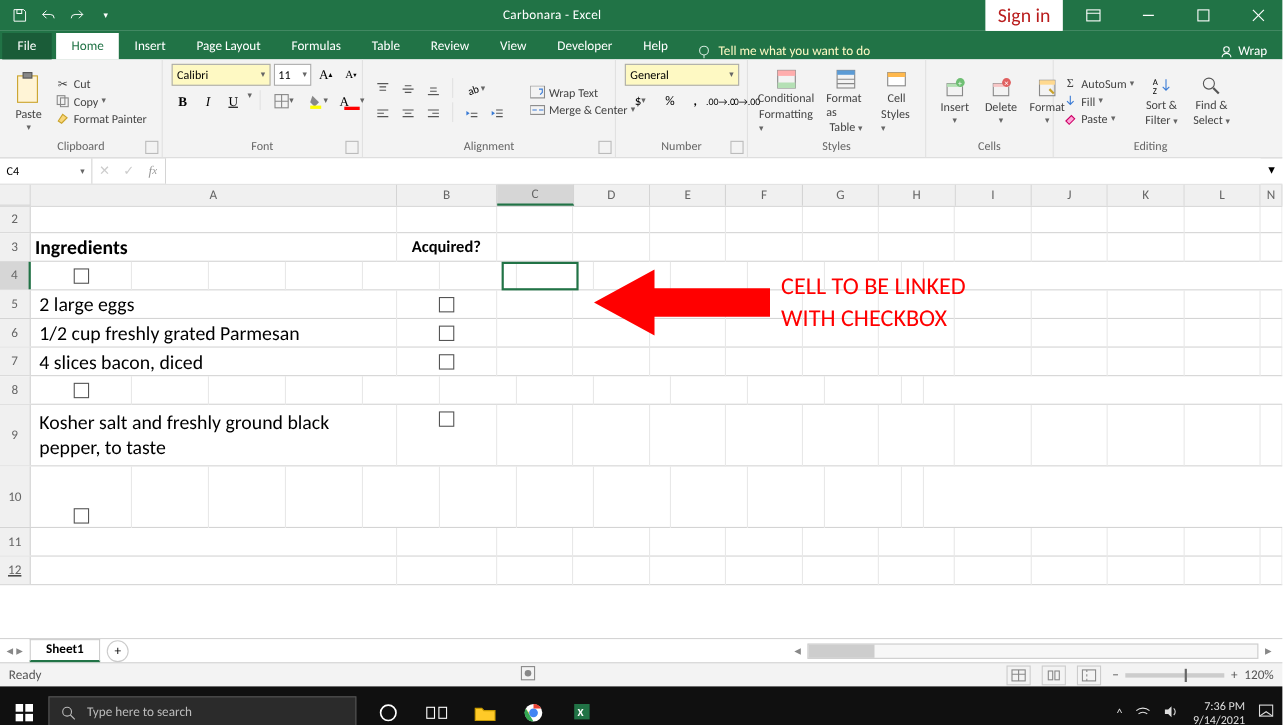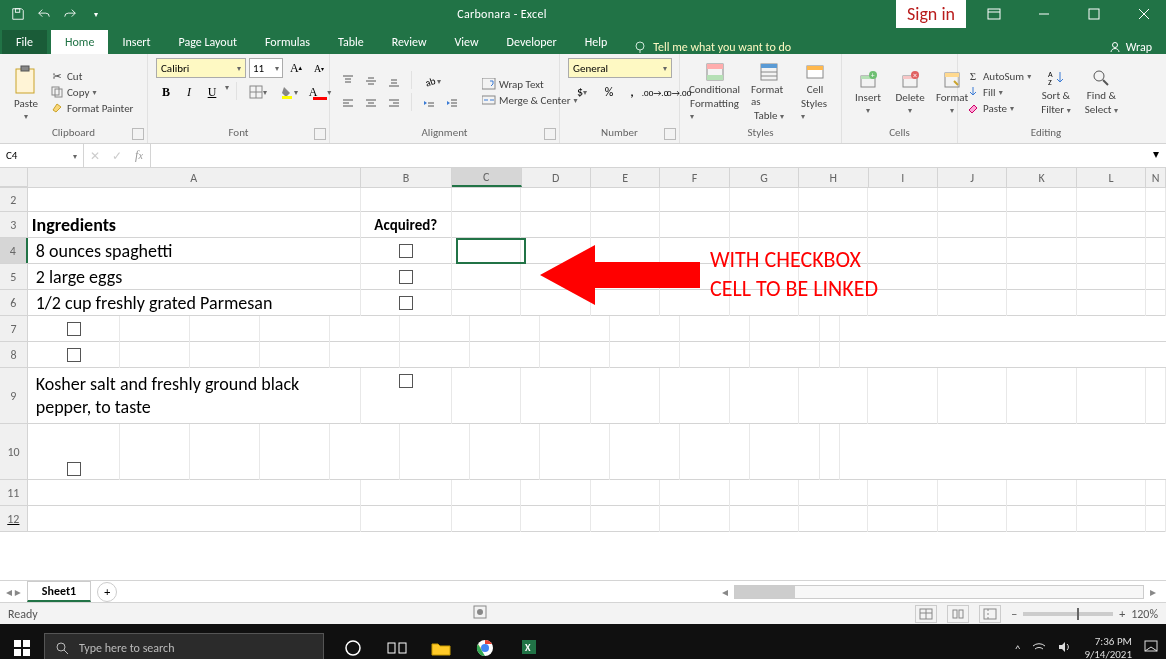--- a/index.html
+++ b/index.html
@@ -587,21 +587,20 @@
         <div class="cell" style="width: 70px; height: 26px;"></div>
         <div class="cell" style="width: 70px; height: 26px;"></div>
         <div class="cell" style="width: 70px; height: 26px;"></div>
         <div class="cell" style="width: 70px; height: 26px;"></div>
         <div class="cell" style="width: 70px; height: 26px;"></div>
         <div class="cell" style="width: 70px; height: 26px;"></div>
         <div class="cell" style="width: 20px; height: 26px;"></div>
       </div>
       <div class="row" style="height: 26px;">
         <div class="rh sel">4</div>
-        <div class="cell data-font" style="width: 336px; height: 26px; padding-left: 8px;">8 ounces spaghetti</div>
         <div class="cell" style="width: 92px; height: 26px; justify-content: center;">
           <span class="checkbox"></span>
         </div>
         <div class="cell" style="width: 70px; height: 26px;"></div>
         <div class="cell" style="width: 70px; height: 26px;"></div>
         <div class="cell" style="width: 70px; height: 26px;"></div>
         <div class="cell" style="width: 70px; height: 26px;"></div>
         <div class="cell" style="width: 70px; height: 26px;"></div>
         <div class="cell" style="width: 70px; height: 26px;"></div>
         <div class="cell" style="width: 70px; height: 26px;"></div>
@@ -641,20 +640,21 @@
         <div class="cell" style="width: 70px; height: 26px;"></div>
         <div class="cell" style="width: 70px; height: 26px;"></div>
         <div class="cell" style="width: 70px; height: 26px;"></div>
         <div class="cell" style="width: 70px; height: 26px;"></div>
         <div class="cell" style="width: 70px; height: 26px;"></div>
         <div class="cell" style="width: 70px; height: 26px;"></div>
         <div class="cell" style="width: 20px; height: 26px;"></div>
       </div>
       <div class="row" style="height: 26px;">
         <div class="rh">7</div>
+        <div class="cell data-font" style="width: 336px; height: 26px; padding-left: 8px;">4 slices bacon, diced</div>
         <div class="cell" style="width: 92px; height: 26px; justify-content: center;">
           <span class="checkbox"></span>
         </div>
         <div class="cell" style="width: 70px; height: 26px;"></div>
         <div class="cell" style="width: 70px; height: 26px;"></div>
         <div class="cell" style="width: 70px; height: 26px;"></div>
         <div class="cell" style="width: 70px; height: 26px;"></div>
         <div class="cell" style="width: 70px; height: 26px;"></div>
         <div class="cell" style="width: 70px; height: 26px;"></div>
         <div class="cell" style="width: 70px; height: 26px;"></div>
@@ -747,22 +747,22 @@
         <div class="cell" style="width: 70px; height: 26px;"></div>
         <div class="cell" style="width: 20px; height: 26px;"></div>
       </div>
 
   <div class="selbox" style="left:456px;top:50px;width:70px;height:26px;"></div>
       <div class="annot">
       <svg width="160" height="70">
           <polygon points="0,35 55,5 55,22 160,22 160,48 55,48 55,65" fill="#ff0000"></polygon>
         </svg>
       <div class="txt">
+        <div>CELL TO BE LINKED</div>
         <div>WITH CHECKBOX</div>
-        <div>CELL TO BE LINKED</div>
       </div>
     </div>
     </div>
 </div>
 
 <div class="sheettabs">
   <div class="tnav">◂ ▸</div>
   <div class="stab active">Sheet1</div>
   <div class="addsheet">+</div>
   <div class="hscroll">

